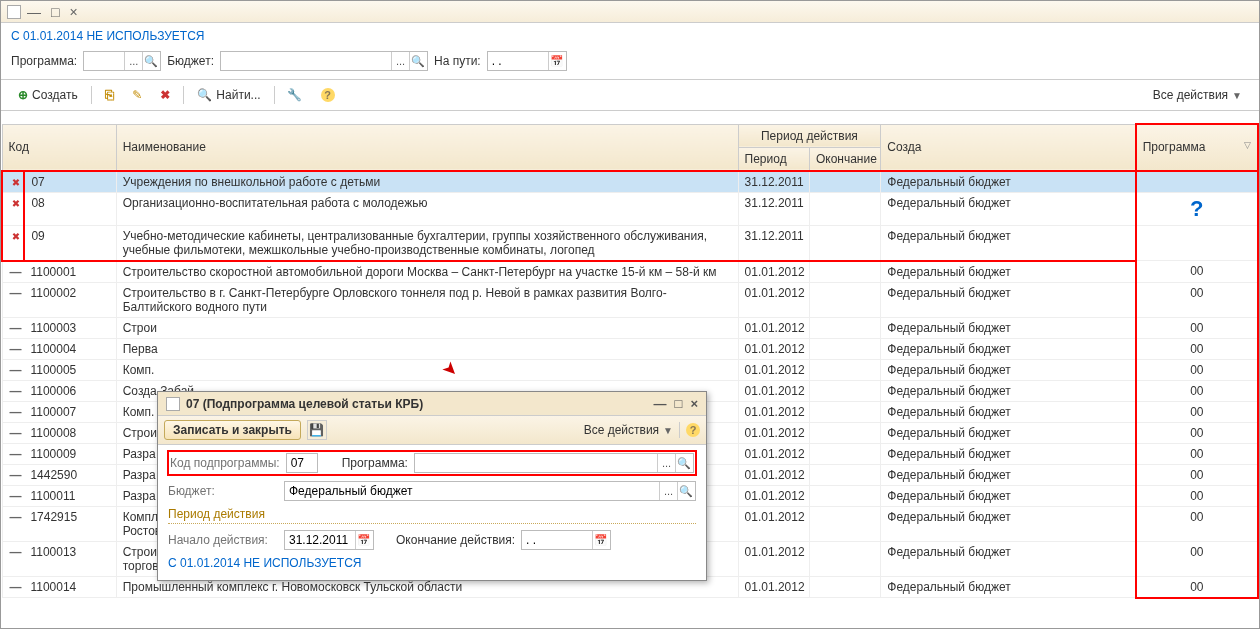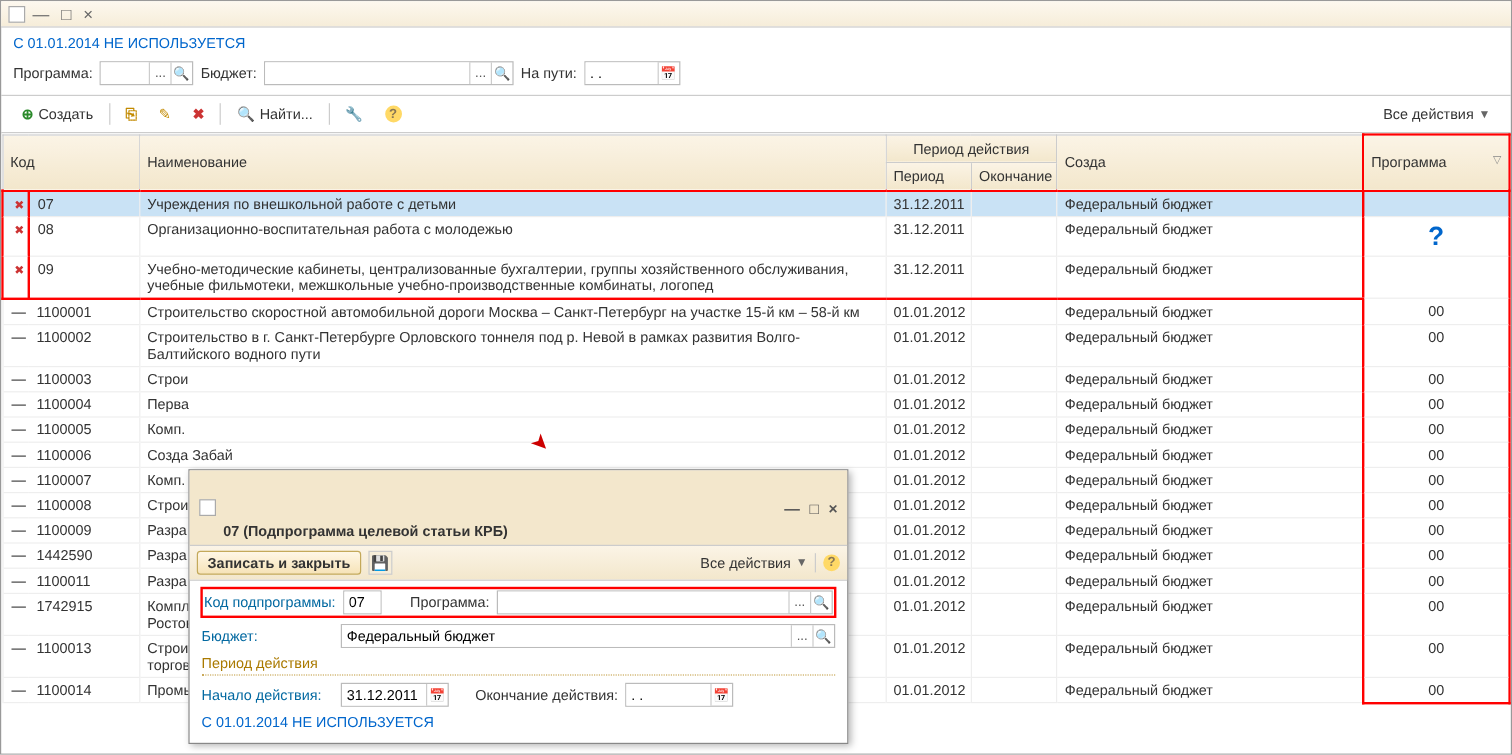--- a/index.html
+++ b/index.html
@@ -19,47 +19,47 @@
   .toolbar .btn { display: inline-flex; align-items: center; height: 22px; padding: 0 6px; border: 1px solid transparent; border-radius: 3px; cursor: pointer; gap: 4px; background: transparent; }
   .toolbar .sep { width: 1px; height: 18px; background: #ccc; margin: 0 2px; }
   .toolbar .right { margin-left: auto; display: flex; align-items: center; }
   .i-plus { color: #2a8a2a; font-weight: bold; }
   .i-pencil { color: #c28a00; }
   .i-x { color: #c33; font-weight: bold; }
   .i-mag { color: #555; }
   .i-help { width: 14px; height: 14px; border-radius: 50%; background: #ffd966; color: #875; display: inline-flex; align-items: center; justify-content: center; font-weight: bold; font-size: 11px; }
   .drop { font-size: 10px; color: #666; }
   .grid-wrap { flex: 1; position: relative; overflow: hidden; border-top: 1px solid #ccc; }
-  .grid { position: absolute; inset: 0; overflow: auto; }
+  .grid { position: absolute; inset: 0; overflow: auto; margin-top: 12px; }
   table { border-collapse: collapse; width: 100%; table-layout: fixed; }
   thead th { background: linear-gradient(#fbf4e6,#f3e7cc); border: 1px solid #ccc; padding: 4px 6px; text-align: left; font-weight: normal; font-size: 12px; color: #333; position: sticky; top: 0; }
   tbody td { border-left: 1px solid #eee; border-right: 1px solid #eee; padding: 3px 6px; vertical-align: top; font-size: 12px; }
   tbody tr { border-bottom: 1px solid #eee; }
   tbody tr.sel td { background: #c9e2f5; }
   .rowicon { width: 14px; display: inline-block; text-align: center; }
   .ri-minus { color: #666; font-weight: bold; }
   .ri-bad { color: #c33; font-size: 10px; }
   .progcol { text-align: center; }
   .redbox-h { border: 2px solid red !important; }
   .redcell { border-left: 2px solid red !important; border-right: 2px solid red !important; }
   .redtop { border-top: 2px solid red !important; }
   .redbot { border-bottom: 2px solid red !important; }
   .qmark { color: #0066cc; font-size: 22px; font-weight: bold; text-align: center; }
   
   .dialog { position: absolute; left: 156px; top: 280px; width: 550px; background: #fff; border: 1px solid #888; box-shadow: 2px 2px 6px rgba(0,0,0,0.3); z-index: 10; }
   .dialog .dtitle { background: #f3e7cc; padding: 4px 8px; font-weight: bold; font-size: 12px; display: flex; align-items: center; border-bottom: 1px solid #ccc; }
   .dialog .dtitle .icon { width: 14px; height: 14px; background: #fff; border: 1px solid #aaa; margin-right: 6px; }
-  .dialog .dtitle .title { flex: 1; margin-top: 40px; }
+  .dialog .dtitle .title { flex: 1; }
   .dialog .dtitle .winbtns { display: flex; gap: 8px; font-size: 13px; color: #555; }
   .dialog .dbar { background: linear-gradient(#fbf4e6,#f3e7cc); padding: 4px 6px; display: flex; align-items: center; gap: 6px; border-bottom: 1px solid #ccc; }
   .dbtn-primary { background: linear-gradient(#fff7e6,#f6e3b8); border: 1px solid #c4a95a; border-radius: 3px; padding: 2px 8px; font-weight: bold; cursor: pointer; }
   .dbtn-icon { width: 20px; height: 20px; border: 1px solid #ccc; background: #f6edd9; display: inline-flex; align-items: center; justify-content: center; cursor: pointer; }
   .dialog .body { padding: 6px 10px 10px; position: relative; }
   .frow { display: flex; align-items: center; margin-bottom: 6px; gap: 6px; }
-  .flabel { width: 110px; color: #0369a1; }
+  .flabel { width: 110px; color: #737373; }
   .arrowptr { position: absolute; left: 285px; top: -34px; color: #c00; font-size: 18px; transform: rotate(45deg); }
   textarea.tfield-ta { width: 100%; height: 48px; resize: none; border: 1px solid #bbb; font-family: inherit; font-size: 12px; padding: 3px 5px; }
   .dsection { color: #aa7a00; border-bottom: 1px dotted #c9a95a; margin: 6px 0 6px; padding-bottom: 2px; font-size: 12px; }
   .red-outline { outline: 2px solid red; outline-offset: -1px; }
   .col-icon { width: 22px; }
   .col-code { width: 90px; }
   .col-name { width: 610px; }
   .col-start { width: 70px; }
   .col-end { width: 70px; }
   .col-budget { width: 250px; }

